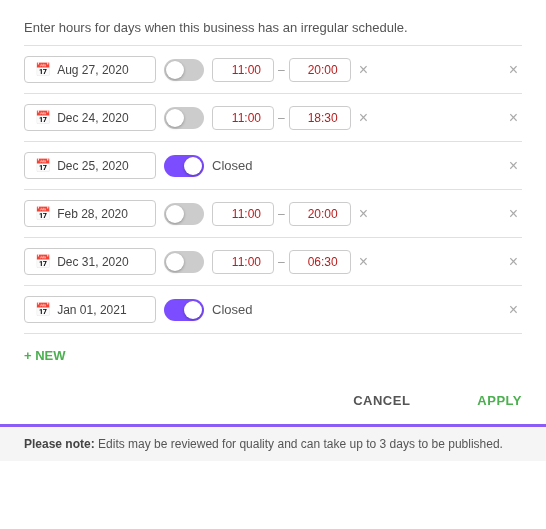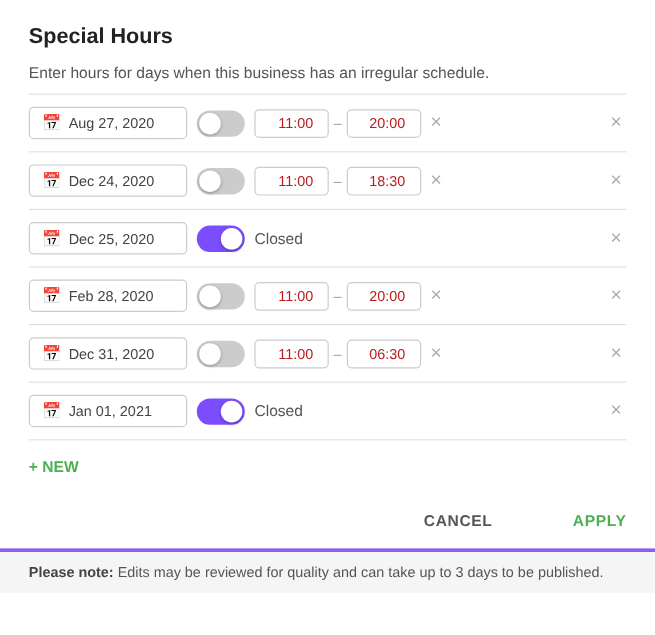--- a/index.html
+++ b/index.html
@@ -197,21 +197,20 @@
 
     .note-bar strong {
       font-weight: bold;
       color: #444;
     }
   </style>
 </head>
 <body>
 
 <div class="card">
-  <div class="title">Special Hours</div>
   <div class="subtitle">Enter hours for days when this business has an irregular schedule.</div>
 
   <div class="rows-container" id="rows-container">
 
   <div class="hour-row">
         <div class="date-field">
           <span style="font-size:13px;">📅</span>
           <span>Aug 27, 2020</span>
         </div>
         <div class="toggle-wrap">

